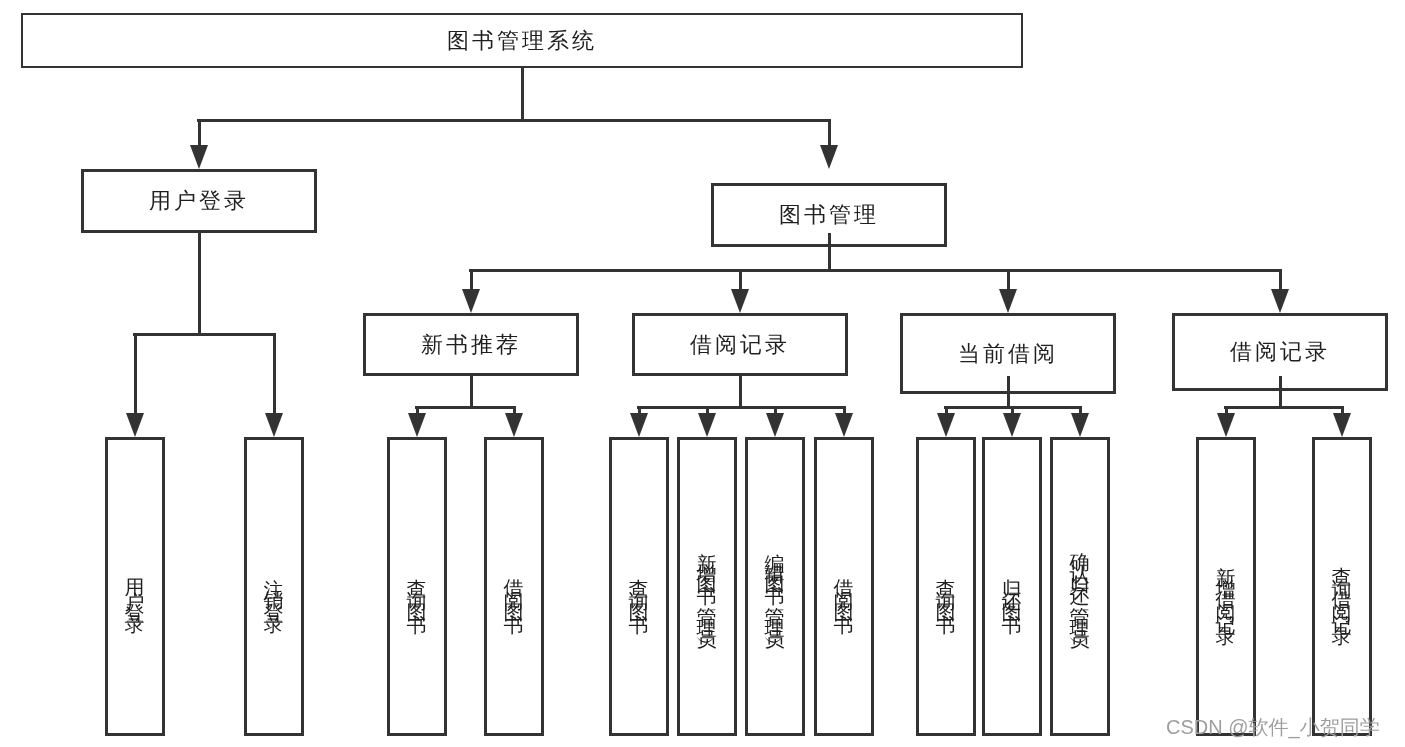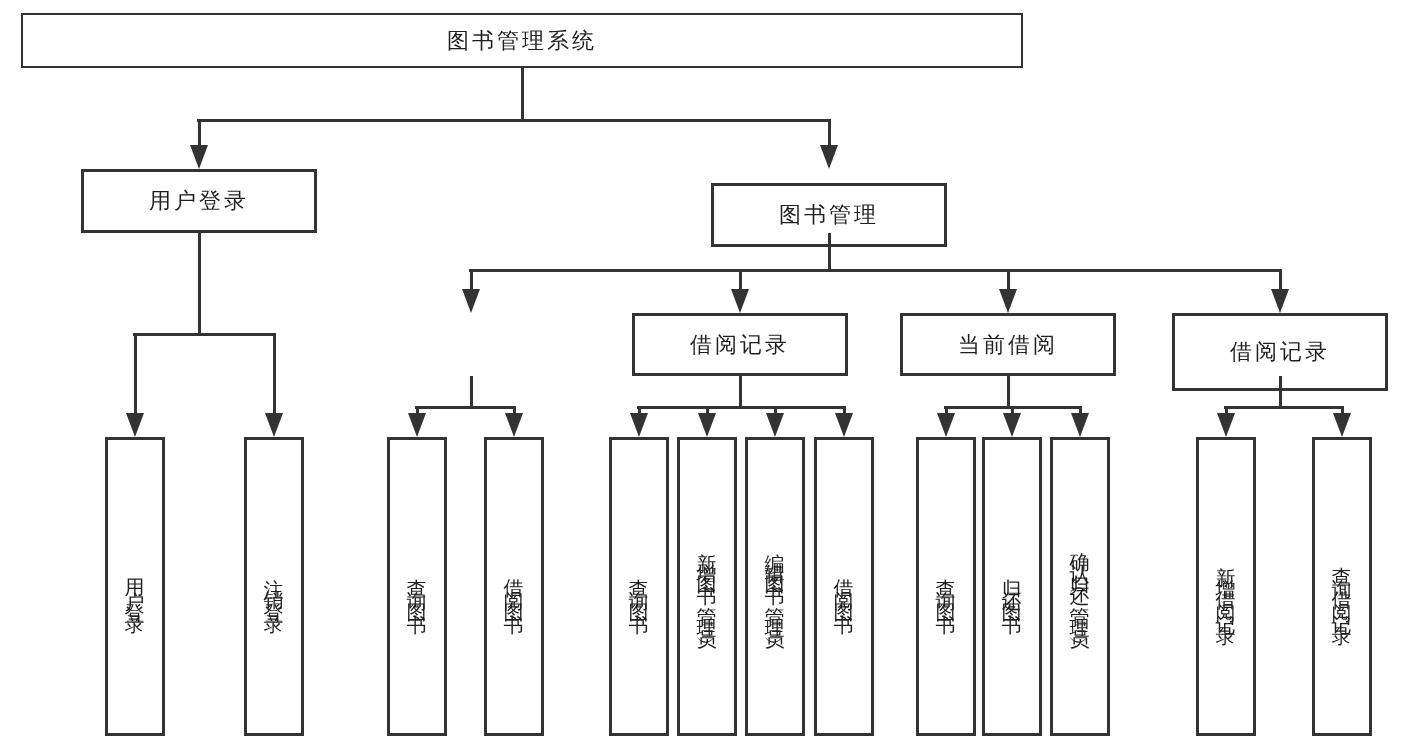--- a/index.html
+++ b/index.html
@@ -66,24 +66,27 @@
     <span class="hlabel">图书管理系统</span>
   </div>
 
   <div class="node" style="left:81px;top:169px;width:236px;height:64px;">
     <span class="hlabel">用户登录</span>
   </div>
   <div class="node" style="left:711px;top:169px;width:236px;height:64px;margin-top:14px;">
     <span class="hlabel">图书管理</span>
   </div>
 
+  <div class="node" style="left:363px;top:313px;width:216px;height:63px;">
+    <span class="hlabel">新书推荐</span>
+  </div>
   <div class="node" style="left:632px;top:313px;width:216px;height:63px;">
     <span class="hlabel">借阅记录</span>
   </div>
-  <div class="node" style="left:900px;top:313px;width:216px;height:63px;">
+  <div class="node" style="left:900px;top:313px;width:216px;height:81px;">
     <span class="hlabel">当前借阅</span>
   </div>
   <div class="node" style="left:1172px;top:313px;width:216px;height:78px;">
     <span class="hlabel">借阅记录</span>
   </div>
 
   <div class="node leaf" style="left:105px;top:437px;width:60px;height:299px;">
     <span class="vlabel">用户登录</span>
   </div>
   <div class="node leaf" style="left:244px;top:437px;width:60px;height:299px;">
@@ -175,13 +178,14 @@
       <div class="dline" style="left: 1011px; top: 406px; width: 3px; height: 13px;"></div>
       <div class="arrow" style="left: 1003px; top: 413px;"></div>
       <div class="dline" style="left: 1079px; top: 406px; width: 3px; height: 13px;"></div>
       <div class="arrow" style="left: 1071px; top: 413px;"></div>
       <div class="dline" style="left: 1225px; top: 406px; width: 3px; height: 13px;"></div>
       <div class="arrow" style="left: 1217px; top: 413px;"></div>
       <div class="dline" style="left: 1341px; top: 406px; width: 3px; height: 13px;"></div>
       <div class="arrow" style="left: 1333px; top: 413px;"></div>
     </div>
 
+  <div id="watermark">CSDN @软件_小贺同学</div>
 </div>
 
 </body></html>

